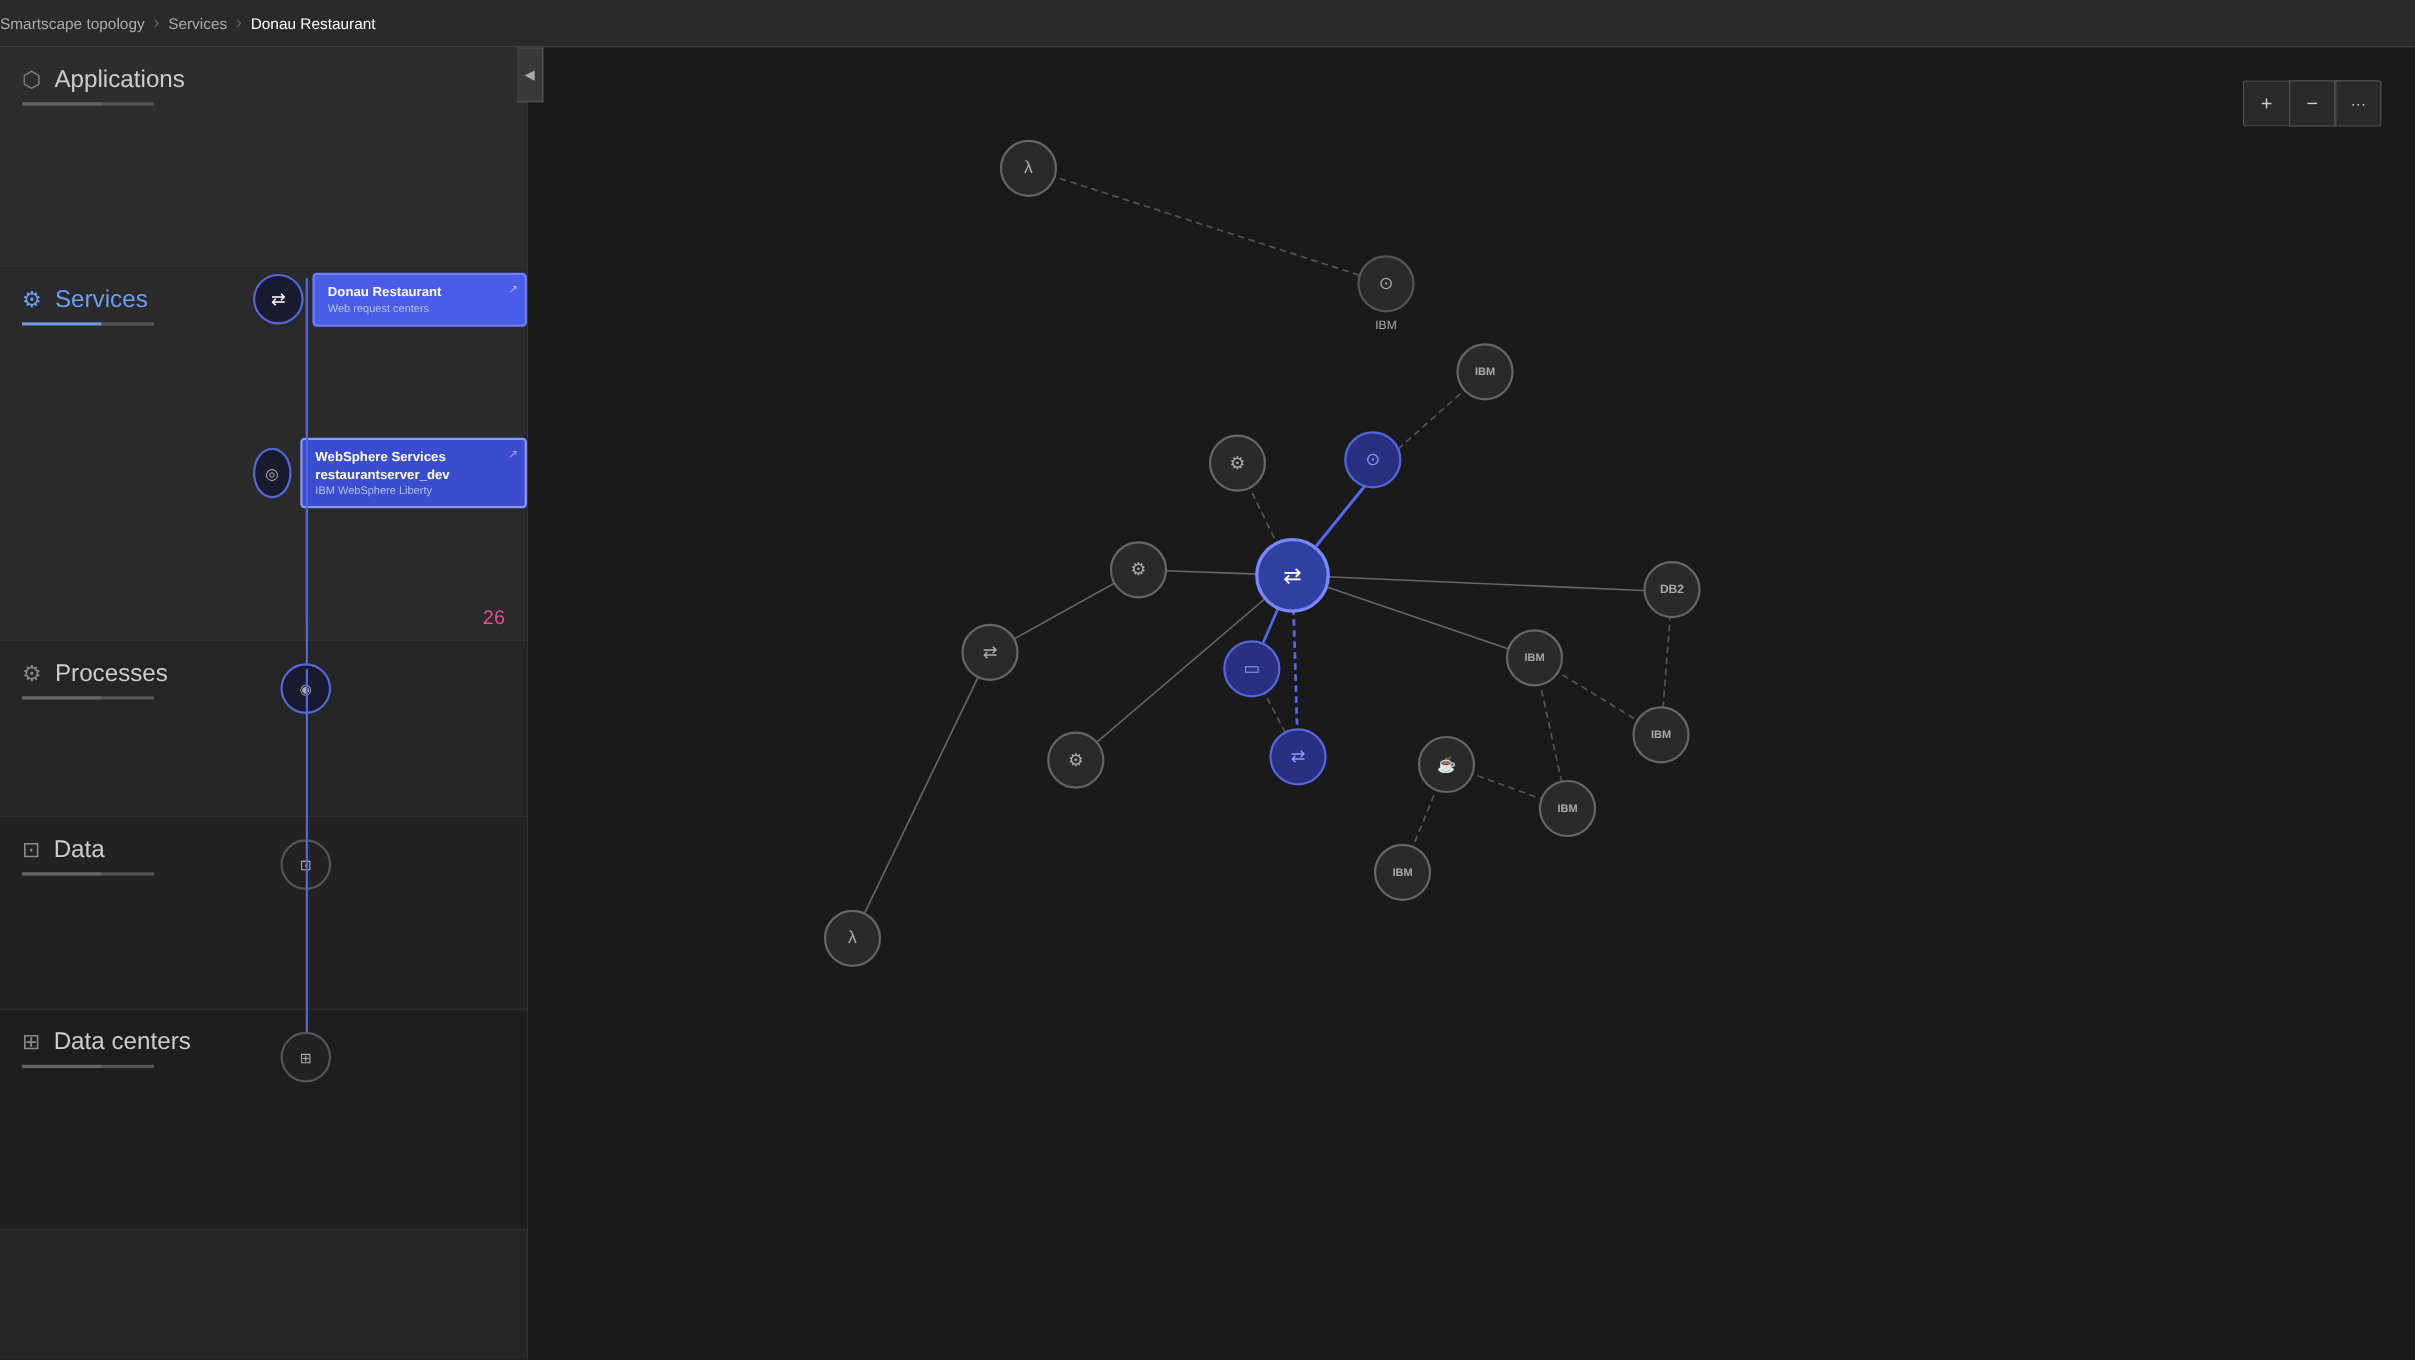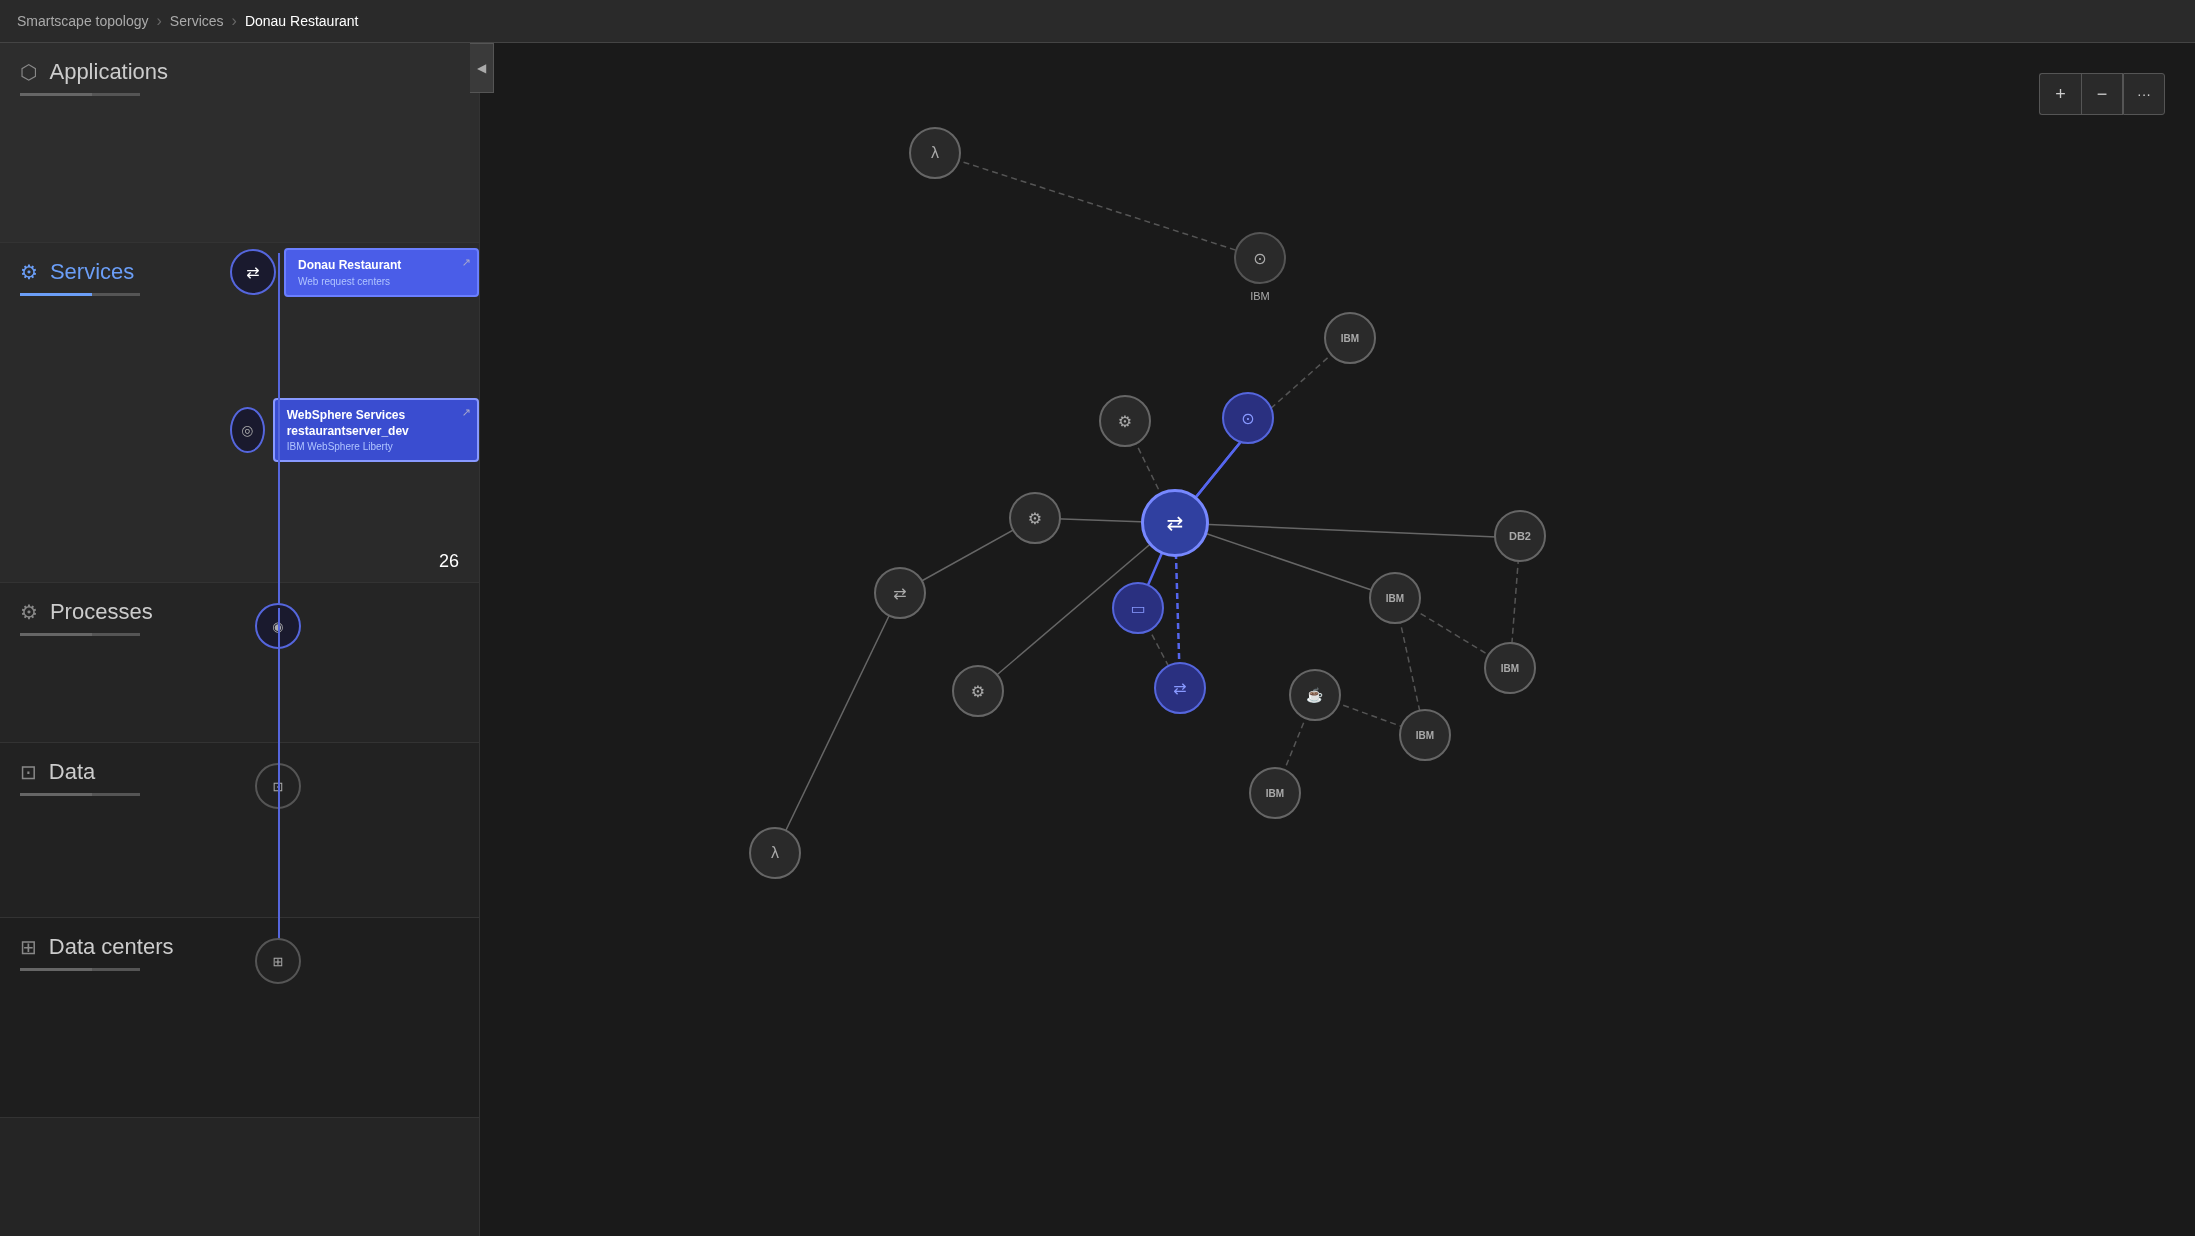--- a/index.html
+++ b/index.html
@@ -2,21 +2,21 @@
 <html><head>
   <meta charset="utf-8">
   <style>
     * { box-sizing: border-box; margin: 0; padding: 0; }
     body { background: #1a1a1a; color: #ccc; font-family: 'Segoe UI', Arial, sans-serif; width: 2195px; height: 1236px; overflow: hidden; position: relative; }
 
     
     .header {
       position: absolute; top: 0; left: 0; right: 0; height: 43px;
       background: #2a2a2a; border-bottom: 1px solid #444;
-      display: flex; align-items: center; padding: 0 17px;
+      display: flex; align-items: center; padding: 0 0;
       z-index: 100;
     }
     .breadcrumb-item {
       display: flex; align-items: center; color: #aaa; font-size: 14px;
     }
     .breadcrumb-item.active { color: #fff; }
     .breadcrumb-sep {
       margin: 0 8px; color: #666; font-size: 16px;
     }
 
@@ -52,21 +52,21 @@
       font-size: 22px; font-weight: 400; color: #ccc;
     }
     .section-title.active { color: #6b9ef7; }
     .section-icon {
       font-size: 20px; color: #888;
     }
     .section-icon.active { color: #6b9ef7; }
 
     .section-count {
       position: absolute; right: 20px; bottom: 55px;
-      font-size: 18px; color: #ffffff;
+      font-size: 18px; color: #ec4899;
     }
 
     .section-underline {
       width: 120px; height: 3px; background: #555; margin-top: 8px;
       position: relative; overflow: hidden;
     }
     .section-underline::after {
       content: ''; position: absolute; left: 0; top: 0;
       width: 60%; height: 100%; background: #6b9ef7;
     }

